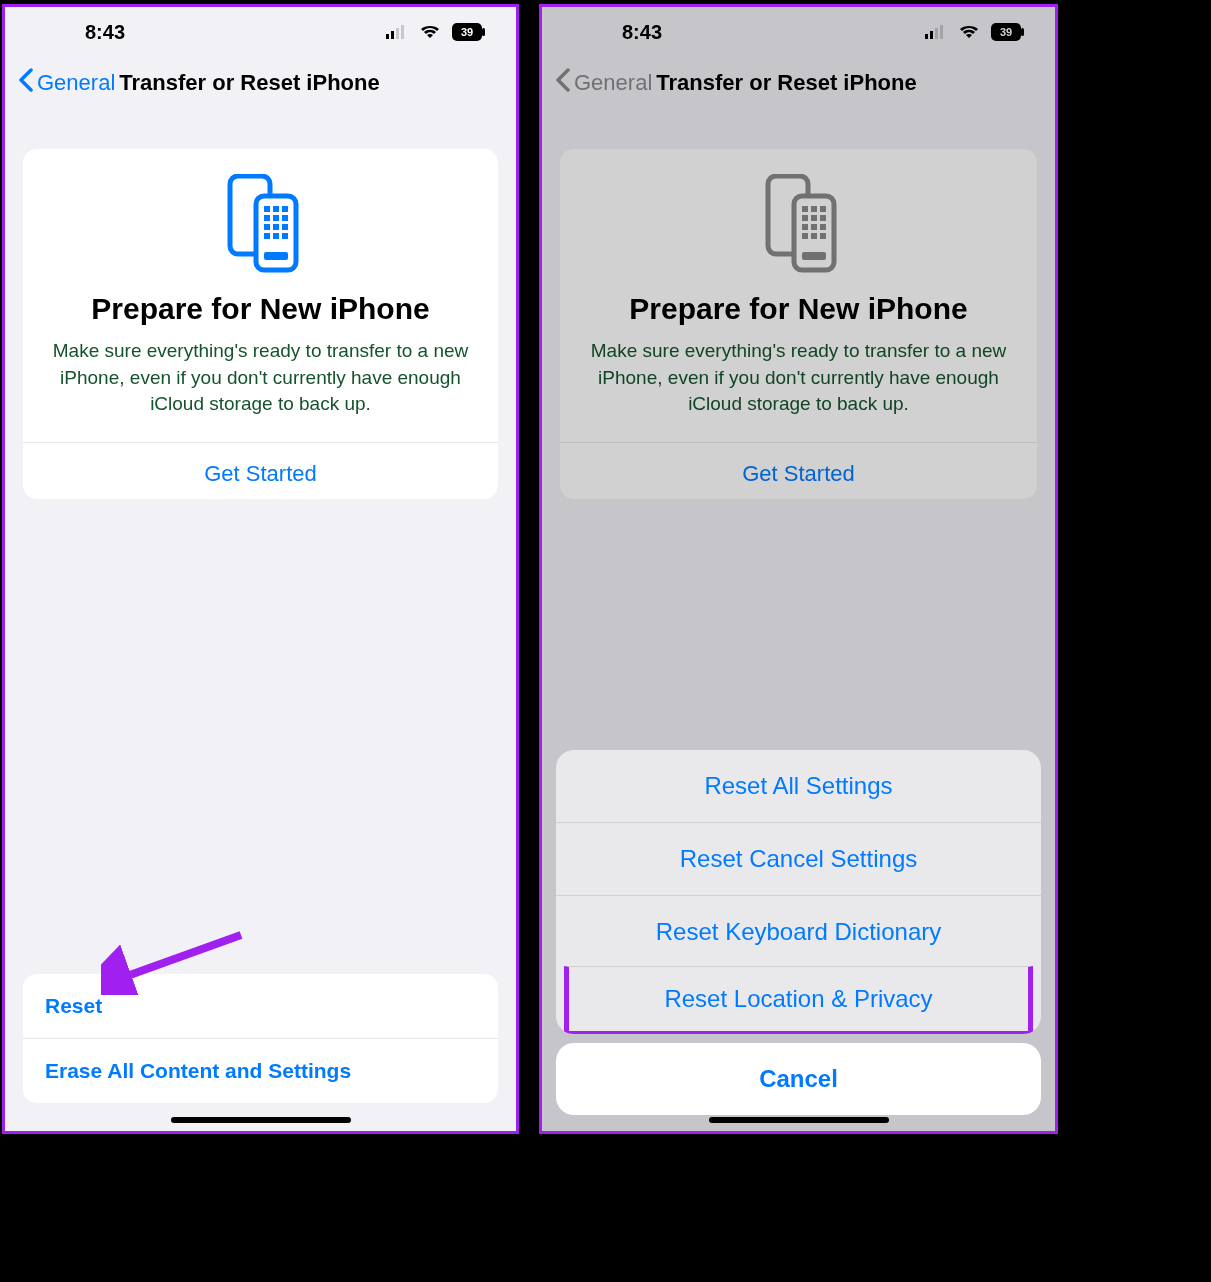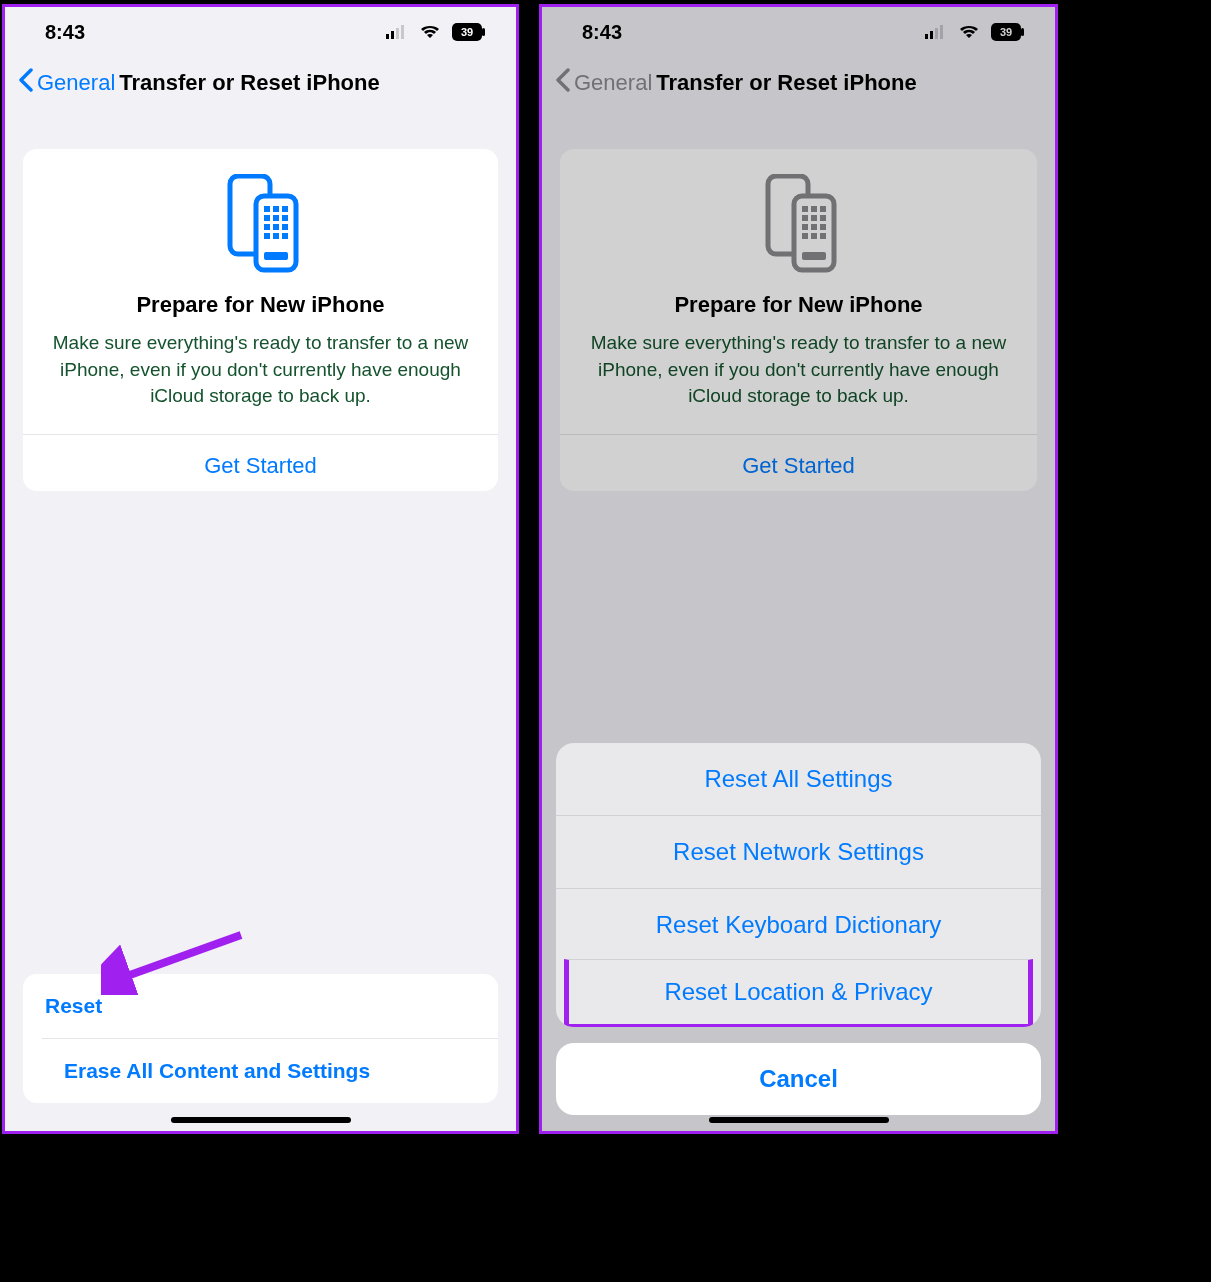--- a/index.html
+++ b/index.html
@@ -27,21 +27,21 @@
     background: rgba(0,0,0,0.18);
     pointer-events: none;
     z-index: 5;
   }
 
   .status-bar {
     height: 50px;
     display:flex; align-items:center; justify-content:space-between;
     padding: 0 30px 0 40px;
   }
-  .status-time { font-size: 20px; font-weight: 600; }
+  .status-time { font-size: 20px; font-weight: 600; margin-left: 40px; }
   .status-icons { display:flex; align-items:center; gap:12px; }
 
   .nav-bar {
     height: 52px;
     display:flex; align-items:center;
     padding: 0 12px;
     gap: 4px;
   }
   .back-chevron { font-size: 28px; color:#007aff; font-weight:400; }
   .back-label { font-size: 22px; color:#007aff; }
@@ -49,40 +49,40 @@
   .gray { color:#8a8a8e !important; }
 
   .card {
     margin: 40px 18px 0 18px;
     background: #fff;
     border-radius: 14px;
     padding: 20px 0 0 0;
     text-align:center;
   }
   .card-icon { display:flex; justify-content:center; padding:5px 0 18px 0; }
-  .card-title { font-size:22px; font-weight:600; padding-bottom:12px; }
+  .card-title { font-size:30px; font-weight:600; padding-bottom:12px; }
   .card-desc { font-size:19px; color:#14532d; line-height:1.4; padding: 0 20px 24px 20px; }
   .card-divider { height:1px; background:#e5e5ea; margin: 0 0 0 0; }
   .card-action { font-size:22px; color:#007aff; padding:18px 0 12px 0; }
 
   .list-block {
     position:absolute;
     left:18px; right:18px;
     background:#fff;
     border-radius:14px;
     overflow:hidden;
   }
   .list-bottom { bottom: 28px; }
   .list-item {
     font-size:21px; color:#007aff;
     padding:20px 22px;
     text-align:left;
     font-weight:bold;
   }
-  .list-item + .list-item { border-top:1px solid #e5e5ea;margin-left:19px; }
+  .list-item + .list-item { border-top:1px solid #e5e5ea; }
 
   .arrow-annot {
     position:absolute;
     left:96px; top:918px;
     pointer-events:none;
     z-index:10;
   }
 
   .sheet {
     position:absolute;
@@ -95,21 +95,21 @@
     overflow:hidden;
     backdrop-filter: blur(2px);
   }
   .sheet-item {
     font-size:24px; color:#007aff;
     text-align:center;
     padding:22px 0;
   }
   .sheet-item + .sheet-item { border-top:1px solid #d1d1d5; }
   .sheet-cancel {
-    margin-top:16px;
+    margin-top:9px;
     background:#fff;
     border-radius:18px;
     font-size:24px; font-weight:600; color:#007aff;
     text-align:center;
     padding:22px 0;
   }
   .highlight-box {
     border: 5px solid #a020f0;
     margin: -2px 8px;
     padding: 18px 0 !important;
@@ -257,21 +257,21 @@
     <div class="card-desc">Make sure everything's ready to transfer to a new iPhone, even if you don't currently have enough iCloud storage to back up.</div>
     <div class="card-divider"></div>
     <div class="card-action">Get Started</div>
   </div>
 
   <div class="dim-overlay"></div>
 
   <div class="sheet">
     <div class="sheet-group">
       <div class="sheet-item">Reset All Settings</div>
-      <div class="sheet-item">Reset Network Settings</div>
+      <div class="sheet-item">Reset Cancel Settings</div>
       <div class="sheet-item">Reset Keyboard Dictionary</div>
       <div class="sheet-item highlight-box">Reset Location &amp; Privacy</div>
     </div>
     <div class="sheet-cancel">Cancel</div>
   </div>
 
   <div class="home-indicator"></div>
 </div>
 
 </body></html>

